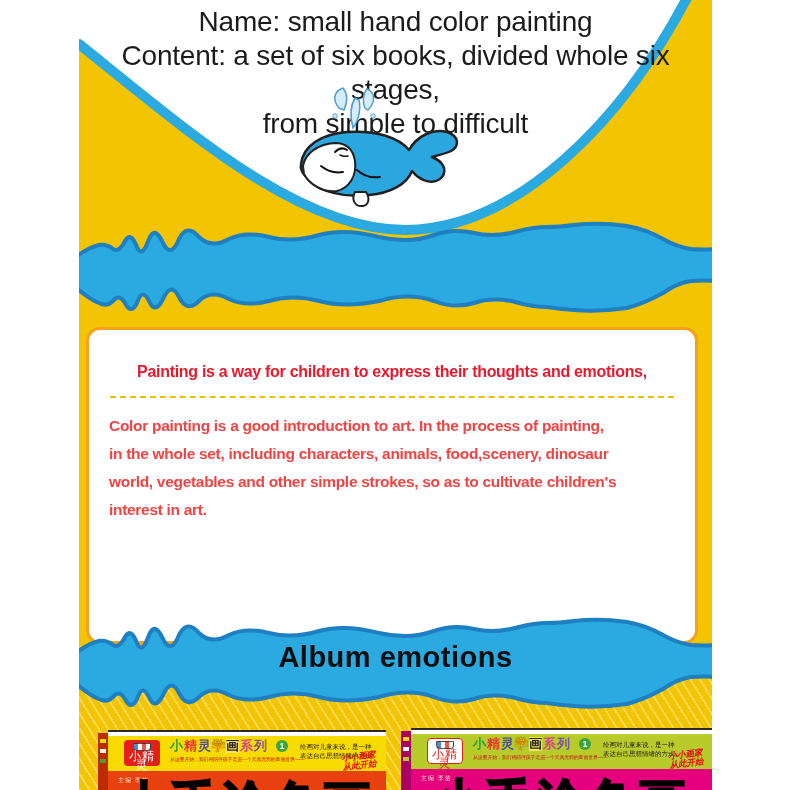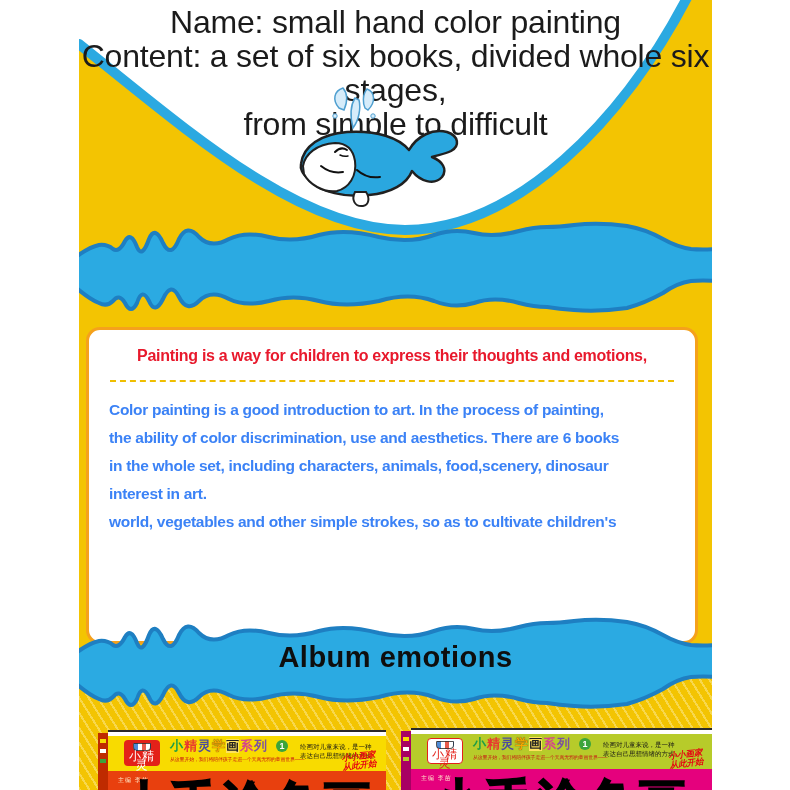--- a/index.html
+++ b/index.html
@@ -9,46 +9,46 @@
     font-family:"Liberation Sans", sans-serif;
   }
   .column{
     position:absolute;left:79px;top:0;width:633px;height:790px;
     background:#F3C402;overflow:hidden;
   }
   
   .ellipse-svg{position:absolute;left:0;top:0;width:633px;height:240px;display:block;}
   .header-text{
     position:absolute;left:0;top:5px;width:633px;text-align:center;
-    color:#1b1b1b;font-size:32px;line-height:34px;font-weight:500;
+    color:#1b1b1b;font-size:28px;line-height:34px;font-weight:500;
     letter-spacing:-0.2px;
   }
   
   .whale-svg{position:absolute;left:216px;top:86px;width:175px;height:125px;}
   
   .band-svg{position:absolute;left:0;width:633px;height:94px;overflow:visible;}
   .band-1{top:222px;}
   .band-2{top:618px;z-index:3;}
   .album-label{
     position:absolute;left:0;top:641px;width:633px;text-align:center;z-index:4;
     font-size:29px;font-weight:bold;color:#0e0e0e;letter-spacing:0.5px;
   }
   
   .info-box{
     position:absolute;left:7px;top:327px;width:612px;height:317px;z-index:2;
     background:#ffffff;border:3px solid #F5A11C;border-radius:14px;
-    box-sizing:border-box;padding:14px 20px 0 20px;overflow:hidden;
+    box-sizing:border-box;padding:30px 20px 0 20px;overflow:hidden;
   }
   .info-headline{
     font-size:16px;font-weight:bold;color:#E8192C;text-align:center;
     white-space:nowrap;letter-spacing:-0.3px;line-height:24px;
   }
   .info-divider{border:none;border-top:2px dashed #EFBE00;margin:12px 1px 14px 1px;}
   .info-line{
-    font-size:15.5px;font-weight:bold;color:#3b82f6;white-space:nowrap;
+    font-size:15.5px;font-weight:bold;color:#ef4444;white-space:nowrap;
     letter-spacing:-0.3px;line-height:28px;
   }
   
   .hatch{
     position:absolute;left:0;top:676px;width:633px;height:114px;z-index:1;
     background:
       repeating-linear-gradient(58deg, rgba(255,248,200,0.38) 0 2px, rgba(255,248,200,0) 2px 8px),
       #F3C402;
   }
   
@@ -161,24 +161,23 @@
            Q92,58 84,76 Q76,92 70,78 Q63,64 58,80 Q52,92 46,80 Q40,70 34,78
            Q28,84 20,80 Q10,76 -6,62 Z"></path>
     </defs>
     <use href="#waveband" fill="#2BAAE2" stroke="#1E7FC2" stroke-width="4"></use>
   </svg>
 
   <div class="info-box">
     <div class="info-headline">Painting is a way for children to express their thoughts and emotions,</div>
     <hr class="info-divider">
     <div class="info-line">Color painting is a good introduction to art. In the process of painting,</div>
-    <div class="info-line">the ability of color discrimination, use and aesthetics. There are 6 books</div>
     <div class="info-line">in the whole set, including characters, animals, food,scenery, dinosaur</div>
+    <div class="info-line">world, vegetables and other simple strokes, so as to cultivate children's</div>
     <div class="info-line">interest in art.</div>
-    <div class="info-line">world, vegetables and other simple strokes, so as to cultivate children's</div>
   </div>
 
   <svg class="band-svg band-2" viewBox="0 0 633 92">
     <use href="#waveband" fill="#2BAAE2" stroke="#1E7FC2" stroke-width="4"></use>
   </svg>
   <div class="album-label">Album emotions</div>
 
   <div class="book book-left">
     <div class="spine">
       <i style="background:#F8DB00"></i>

